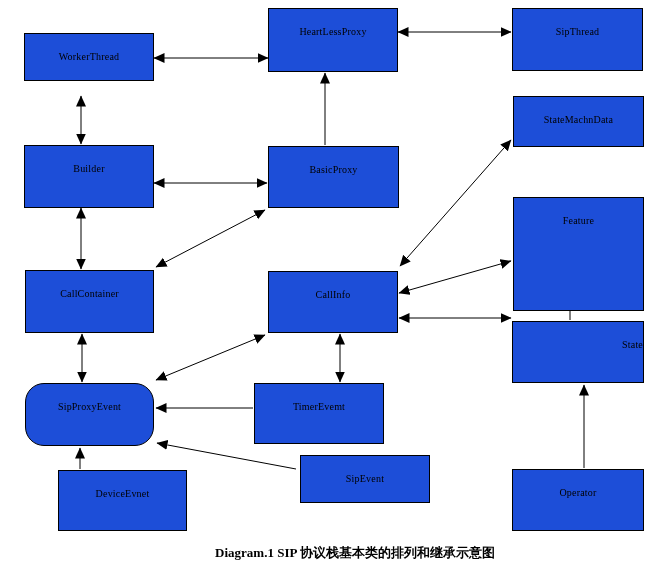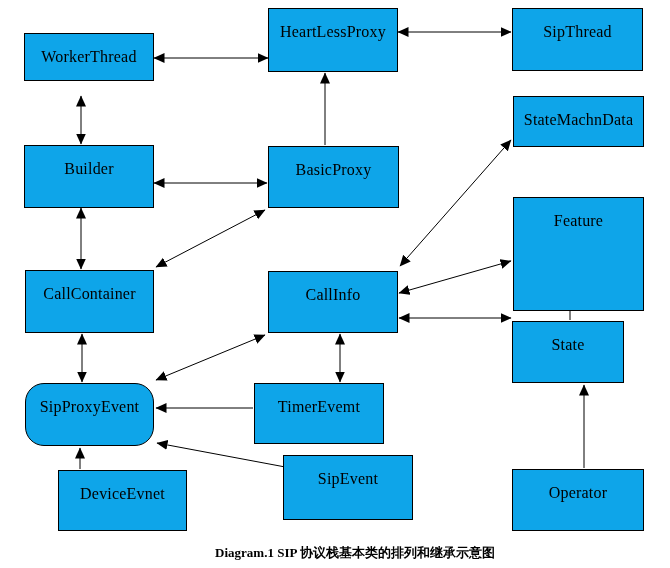--- a/index.html
+++ b/index.html
@@ -3,38 +3,38 @@
 <meta charset="utf-8">
 <style>
   html,body{margin:0;padding:0;background:#fff;}
   .canvas{
     position:relative;width:670px;height:568px;background:#ffffff;overflow:hidden;
     font-family:"Liberation Serif",serif;color:#000;
   }
   .edges{position:absolute;left:0;top:0;width:670px;height:568px;pointer-events:none;}
   .edge{stroke:#000000;stroke-width:1;}
   .node{
-    position:absolute;border:1px solid #000;background:#0ea5e9;
+    position:absolute;border:1px solid #000;background:#1d4ed8;
     box-sizing:border-box;text-align:center;padding-top:14px;
-    font-size:16px;line-height:18px;letter-spacing:0.2px;
+    font-size:10px;line-height:18px;letter-spacing:0.2px;
   }
   .node[data-name="node-worker-thread"]   {left:24px; top:33px;  width:130px;height:48px;}
   .node[data-name="node-heartless-proxy"] {left:268px;top:8px;   width:130px;height:64px;}
   .node[data-name="node-sip-thread"]      {left:512px;top:8px;   width:131px;height:63px;}
   .node[data-name="node-builder"]         {left:24px; top:145px; width:130px;height:63px;}
   .node[data-name="node-basic-proxy"]     {left:268px;top:146px; width:131px;height:62px;}
   .node[data-name="node-state-machn-data"]{left:513px;top:96px;  width:131px;height:51px;}
   .node[data-name="node-feature"]         {left:513px;top:170px; width:131px;height:114px;margin-top:27px;}
   .node[data-name="node-call-container"]  {left:25px; top:270px; width:129px;height:63px;}
   .node[data-name="node-call-info"]       {left:268px;top:271px; width:130px;height:62px;}
-  .node[data-name="node-state"]           {left:512px;top:321px; width:112px;height:62px;}
+  .node[data-name="node-state"]           {left:512px;top:321px; width:132px;height:62px;text-align:right;}
   .node[data-name="node-sip-proxy-event"] {left:25px; top:383px; width:129px;height:63px;border-radius:19px;}
   .node[data-name="node-timer-evemt"]     {left:254px;top:383px; width:130px;height:61px;}
   .node[data-name="node-device-evnet"]    {left:18px; top:470px; width:129px;height:61px;margin-left:40px;}
-  .node[data-name="node-sip-event"]       {left:283px;top:455px; width:130px;height:65px;text-align:center;}
+  .node[data-name="node-sip-event"]       {left:300px;top:455px; width:130px;height:48px;text-align:center;}
   .node[data-name="node-operator"]        {left:512px;top:469px; width:132px;height:62px;}
   .caption{
     position:absolute;left:40px;top:544px;width:630px;text-align:center;
     font-size:13px;font-weight:bold;
   }
 </style>
 </head>
 <body>
 
 <div class="canvas" data-name="diagram-canvas">

